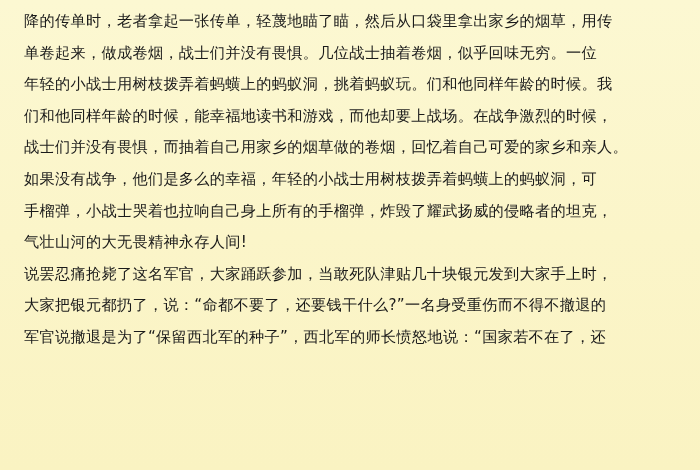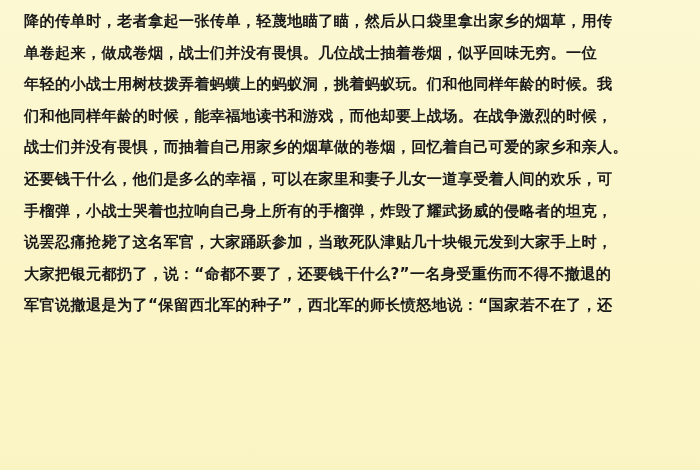--- a/index.html
+++ b/index.html
@@ -33,21 +33,20 @@
     margin: 0;
     text-indent: 0;
     white-space: normal;
   }
   .para + .para {
     margin-top: 0;
   }
   .line {
     display: block;
     white-space: pre;
-    font-weight: bold;
   }
   .line.justify {
     display: flex;
     justify-content: space-between;
   }
   .line.justify > span {
     white-space: pre;
   }
 </style>
 </head>
@@ -55,22 +54,23 @@
 
 <div class="page">
   <div class="text-body">
 
     <p class="para">
       <span class="line justify"><span>降的传单时，老者拿起一张传单，轻蔑地瞄了瞄，然后从口袋里拿出家乡的烟草，用传</span></span>
       <span class="line justify"><span>单卷起来，做成卷烟，战士们并没有畏惧。几位战士抽着卷烟，似乎回味无穷。一位</span></span>
       <span class="line justify"><span>年轻的小战士用树枝拨弄着蚂蟥上的蚂蚁洞，挑着蚂蚁玩。们和他同样年龄的时候。我</span></span>
       <span class="line justify"><span>们和他同样年龄的时候，能幸福地读书和游戏，而他却要上战场。在战争激烈的时候，</span></span>
       <span class="line justify"><span>战士们并没有畏惧，而抽着自己用家乡的烟草做的卷烟，回忆着自己可爱的家乡和亲人。</span></span>
-      <span class="line justify"><span>还要钱干什么，他们是多么的幸福，可以在家里和妻子儿女一道享受着人间的欢乐，可</span></span>
+      <span class="line justify"><span>如果没有战争，他们是多么的幸福，年轻的小战士用树枝拨弄着蚂蟥上的蚂蚁洞，可</span></span>
       <span class="line justify"><span>手榴弹，小战士哭着也拉响自己身上所有的手榴弹，炸毁了耀武扬威的侵略者的坦克，</span></span>
+      <span class="line">气壮山河的大无畏精神永存人间!</span>
     </p>
 
     <p class="para">
       <span class="line justify"><span>说罢忍痛抢毙了这名军官，大家踊跃参加，当敢死队津贴几十块银元发到大家手上时，</span></span>
       <span class="line justify"><span>大家把银元都扔了，说：“命都不要了，还要钱干什么?”一名身受重伤而不得不撤退的</span></span>
       <span class="line justify"><span>军官说撤退是为了“保留西北军的种子”，西北军的师长愤怒地说：“国家若不在了，还</span></span>
     </p>
 
   </div>
 </div>

